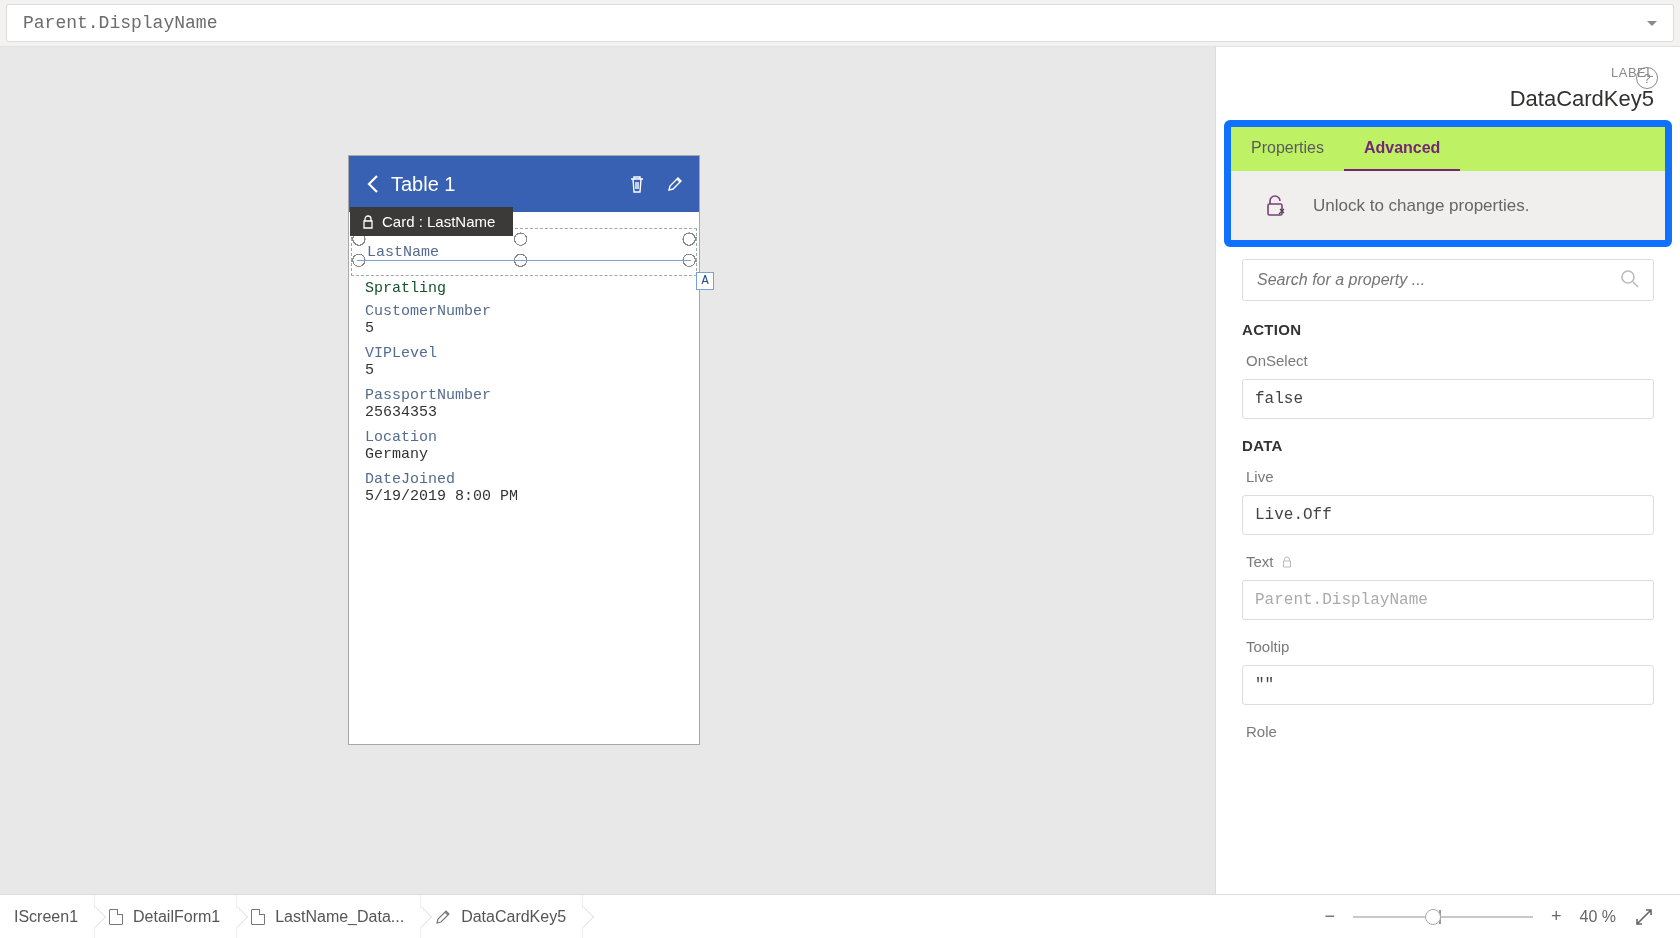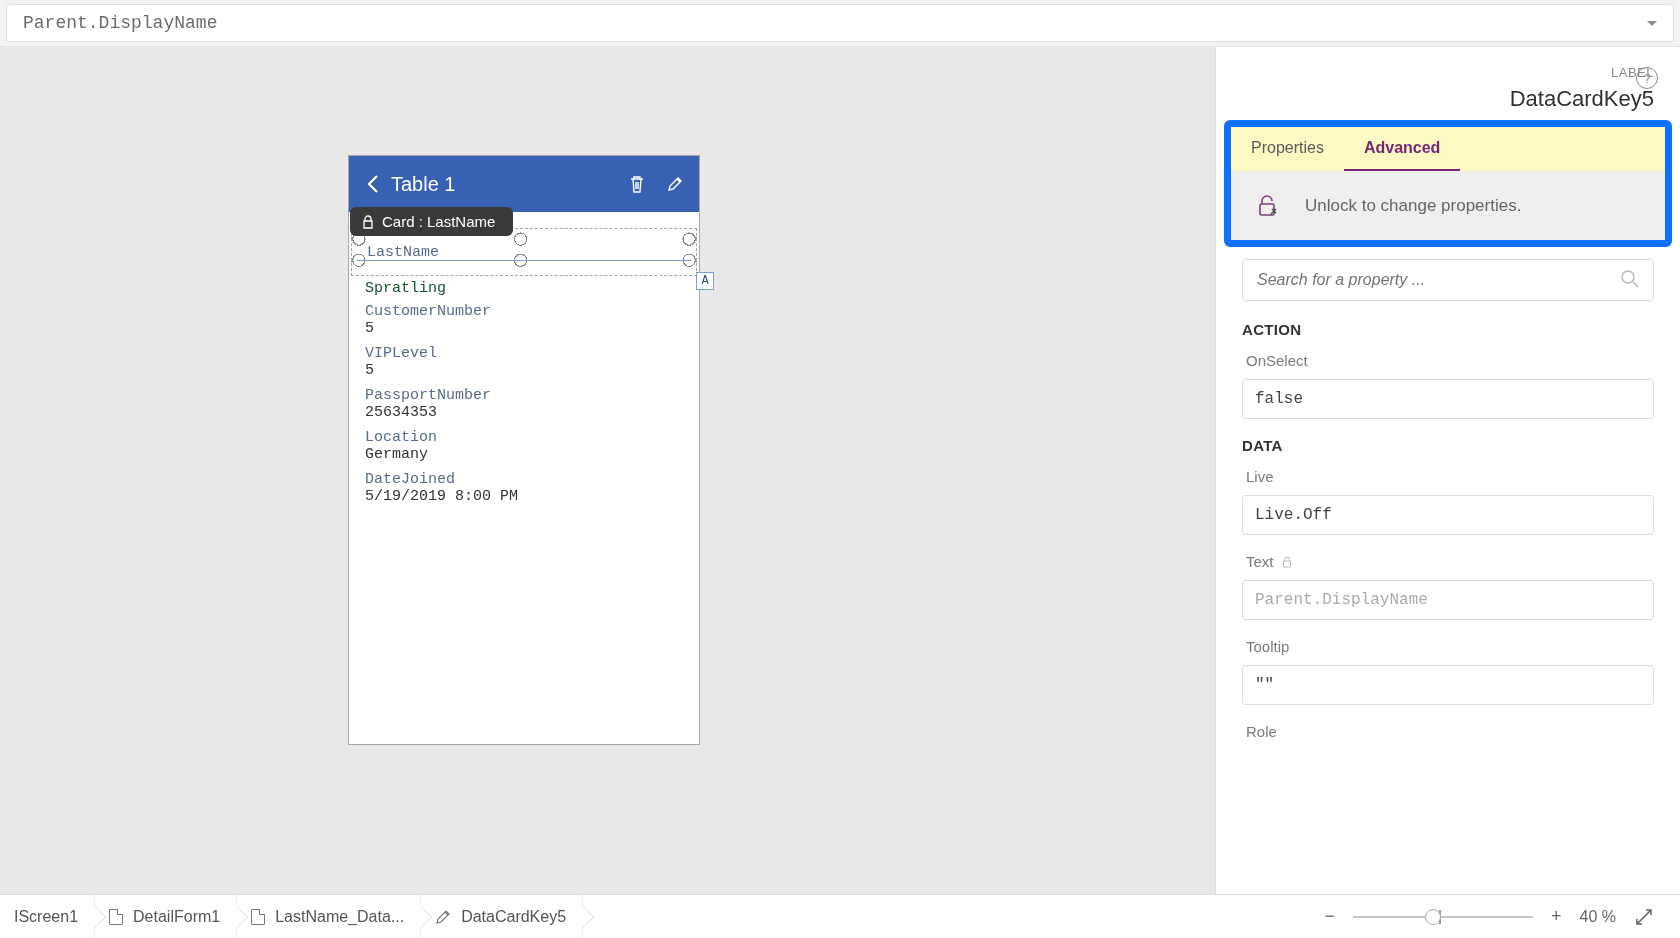--- a/index.html
+++ b/index.html
@@ -96,21 +96,21 @@
   .hdr-icon { width: 28px; height: 28px; display: flex; align-items: center; justify-content: center; color: #fff; }
 
   .badge {
     position: absolute;
     left: 350px;
     top: 160px;
     background: #3b3a39;
     color: #fff;
     font-size: 15px;
     padding: 6px 18px 6px 12px;
-    border-radius: 6px;
+    border-radius: 0;
     display: flex;
     align-items: center;
     gap: 8px;
     z-index: 5;
   }
 
   .card-list { padding: 0 0 6px 0; font-family: Liberation Mono, monospace; }
   .clipped-row { padding: 0 16px; color: #444; font-size: 15px; height: 12px; overflow: hidden; }
 
   .sel-wrap {
@@ -178,27 +178,27 @@
     border-radius: 50%;
     display:flex;align-items:center;justify-content:center;
     color:#8a8a8a; font-size:13px;
   }
 
   .highlight-frame {
     margin: 4px 8px 0 8px;
     border: 7px solid var(--highlight);
     border-radius: 6px;
   }
-  .tab-row { display: flex; background:#fef9c3; border-bottom:1px solid #eee; }
+  .tab-row { display: flex; background:#bef264; border-bottom:1px solid #eee; }
   .tab { padding: 12px 20px 12px; font-size: 16px; color: #5b5b5b; }
   .tab.active { color: var(--ms-purple); font-weight: 600; border-bottom: 2.5px solid var(--ms-purple); }
 
   .unlock {
     background: #f0efed;
-    padding: 18px 20px;
+    padding: 18px 28px;
     display: flex;
     align-items: center;
     gap: 22px;
     color: #666;
     font-size: 17px;
   }
   .lock-circle {
     width: 32px; height: 32px;
     position: relative;
     color: var(--ms-purple);

